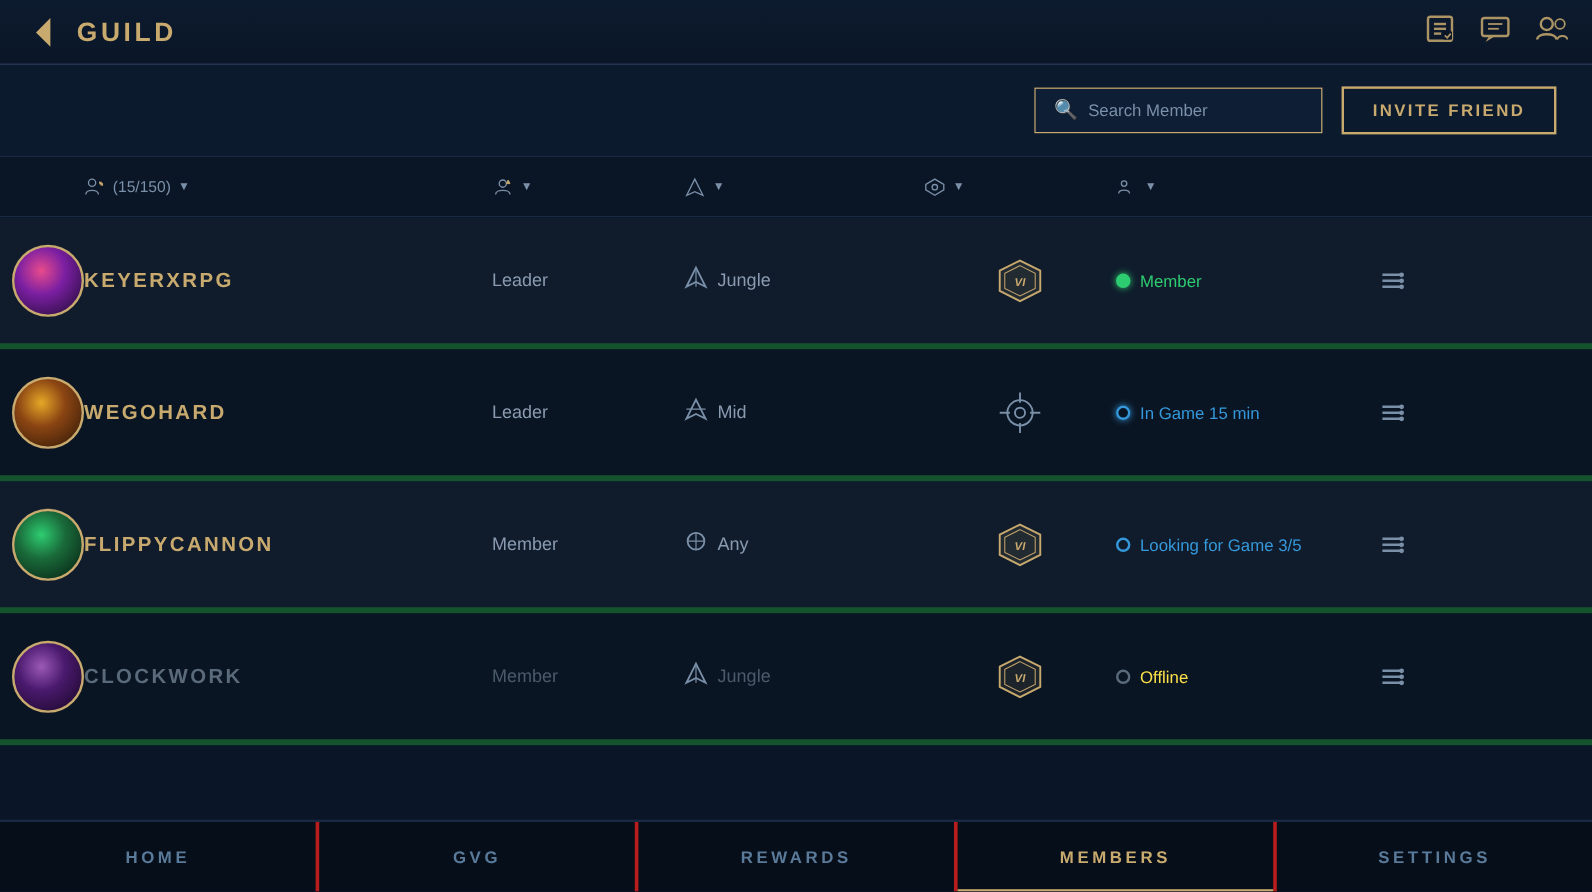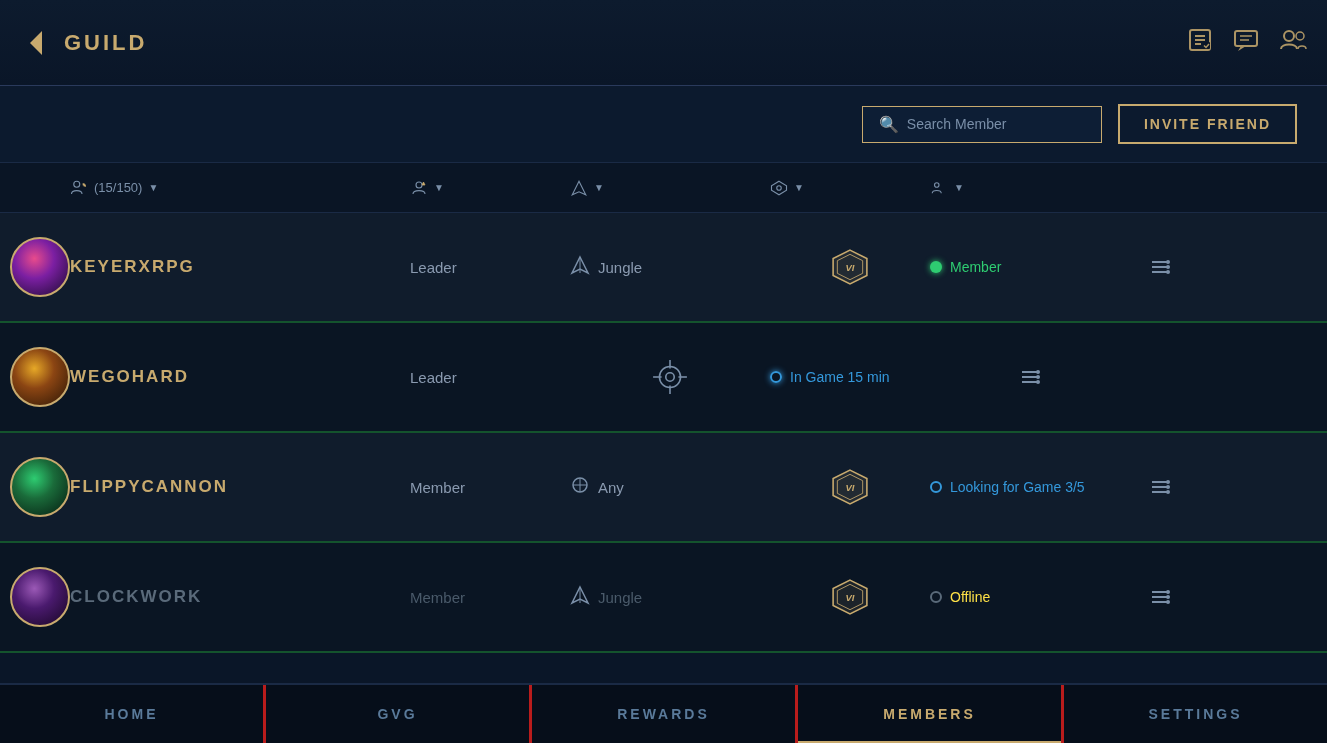--- a/index.html
+++ b/index.html
@@ -11,21 +11,21 @@
       color: #c8aa6e;
       overflow: hidden;
       position: relative;
     }
 
     
     .header {
       display: flex;
       align-items: center;
       background: linear-gradient(180deg, #0d1b2e 0%, #0a1628 100%);
-      height: 86px;
+      height: 54px;
       padding: 0 20px;
       border-bottom: 1px solid #2a3a5c;
       position: relative;
       z-index: 10;
     }
     .header-left {
       display: flex;
       align-items: center;
       gap: 12px;
     }
@@ -132,21 +132,21 @@
     }
 
     
     .members-list {
       background: #0c1828;
     }
     .member-row {
       display: grid;
       grid-template-columns: 70px 340px 160px 200px 160px 200px 60px;
       align-items: center;
-      border-bottom: 2px solid #14532d;
+      border-bottom: 5px solid #14532d;
       min-height: 110px;
       padding: 12px 0;
       position: relative;
     }
     .member-row:nth-child(odd) {
       background: rgba(255,255,255,0.02);
     }
     .member-row:nth-child(even) {
       background: rgba(0,0,0,0.1);
     }
@@ -427,20 +427,27 @@
         <circle cx="19" cy="16" r="2" fill="#7a8fa8"></circle>
       </svg>
     </div>
   </div>
     <div class="member-row">
     <div class="member-avatar">
       <div class="avatar-img avatar-circle-2"></div>
     </div>
     <div class="member-name">WEGOHARD</div>
     <div class="member-role">Leader</div>
+    <div class="member-lane">
+      <span class="lane-icon"><svg width="20" height="20" viewBox="0 0 20 20" fill="none">
+    <path d="M10 2 L18 18 L10 14 L2 18 Z" stroke="#7a8fa8" stroke-width="1.5" fill="none"></path>
+    <line x1="2" y1="10" x2="18" y2="10" stroke="#7a8fa8" stroke-width="1"></line>
+  </svg></span>
+      <span>Mid</span>
+    </div>
     <div class="member-rank">
       <div class="rank-vi"><svg width="36" height="36" viewBox="0 0 36 36" fill="none">
   <circle cx="18" cy="18" r="10" stroke="#7a8fa8" stroke-width="1.5"></circle>
   <circle cx="18" cy="18" r="4" stroke="#7a8fa8" stroke-width="1.5"></circle>
   <line x1="18" y1="2" x2="18" y2="10" stroke="#7a8fa8" stroke-width="1.5"></line>
   <line x1="18" y1="26" x2="18" y2="34" stroke="#7a8fa8" stroke-width="1.5"></line>
   <line x1="2" y1="18" x2="10" y2="18" stroke="#7a8fa8" stroke-width="1.5"></line>
   <line x1="26" y1="18" x2="34" y2="18" stroke="#7a8fa8" stroke-width="1.5"></line>
 </svg></div>
     </div>

